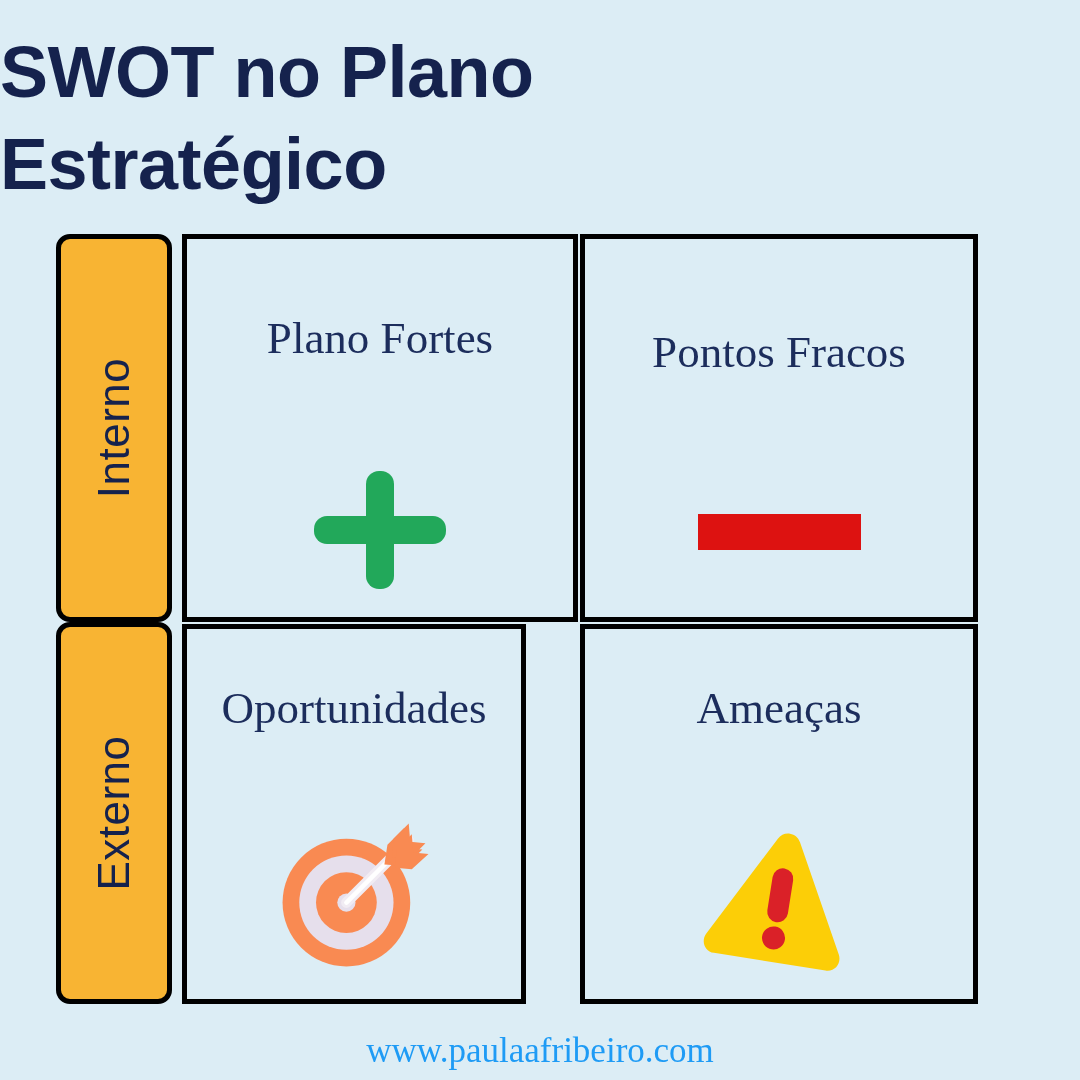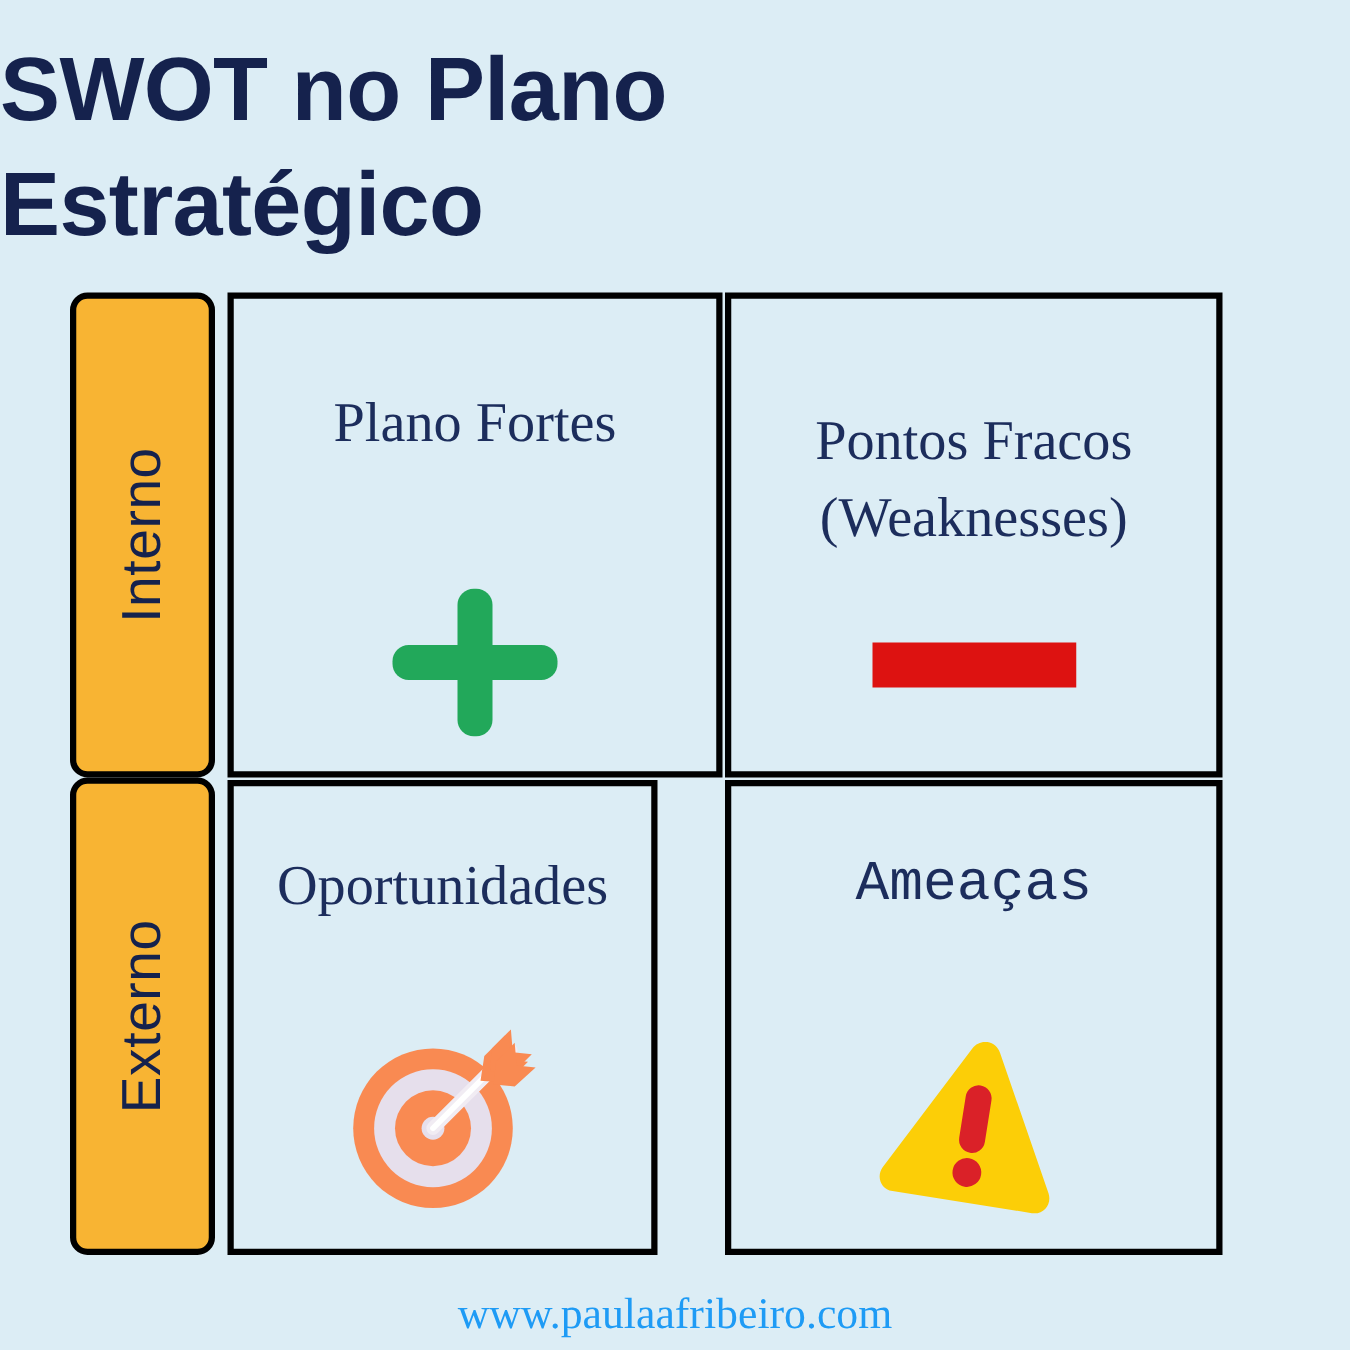--- a/index.html
+++ b/index.html
@@ -95,21 +95,21 @@
     color: #1c2d5c;
     font-family: "Liberation Serif", serif;
     font-size: 45px;
     line-height: 1.38;
     padding: 0 6px;
     box-sizing: border-box;
   }
   .q-s .cell-title { top: 68px; }
   .q-w .cell-title { top: 82px; }
   .q-o .cell-title { top: 48px; }
-  .q-t .cell-title { top: 48px; font-family: Liberation Mono, monospace; }
+  .q-t .cell-title { top: 48px; }
   .cell-title .line { display: block; }
 
   .icon-wrap {
     position: absolute;
     left: 0;
     width: 100%;
     display: flex;
     justify-content: center;
     align-items: center;
   }
@@ -181,21 +181,20 @@
         <div class="plus-icon">
           <span class="bar h"></span>
           <span class="bar v"></span>
         </div>
       </div>
     </div>
 
     <div class="cell q-w">
       <div class="cell-title">
         <span class="line">Pontos Fracos</span>
-        <span class="line">(Weaknesses)</span>
       </div>
       <div class="icon-wrap">
         <div class="minus-icon"></div>
       </div>
     </div>
 
     <div class="cell q-o">
       <div class="cell-title">
         <span class="line">Oportunidades</span>
       </div>

